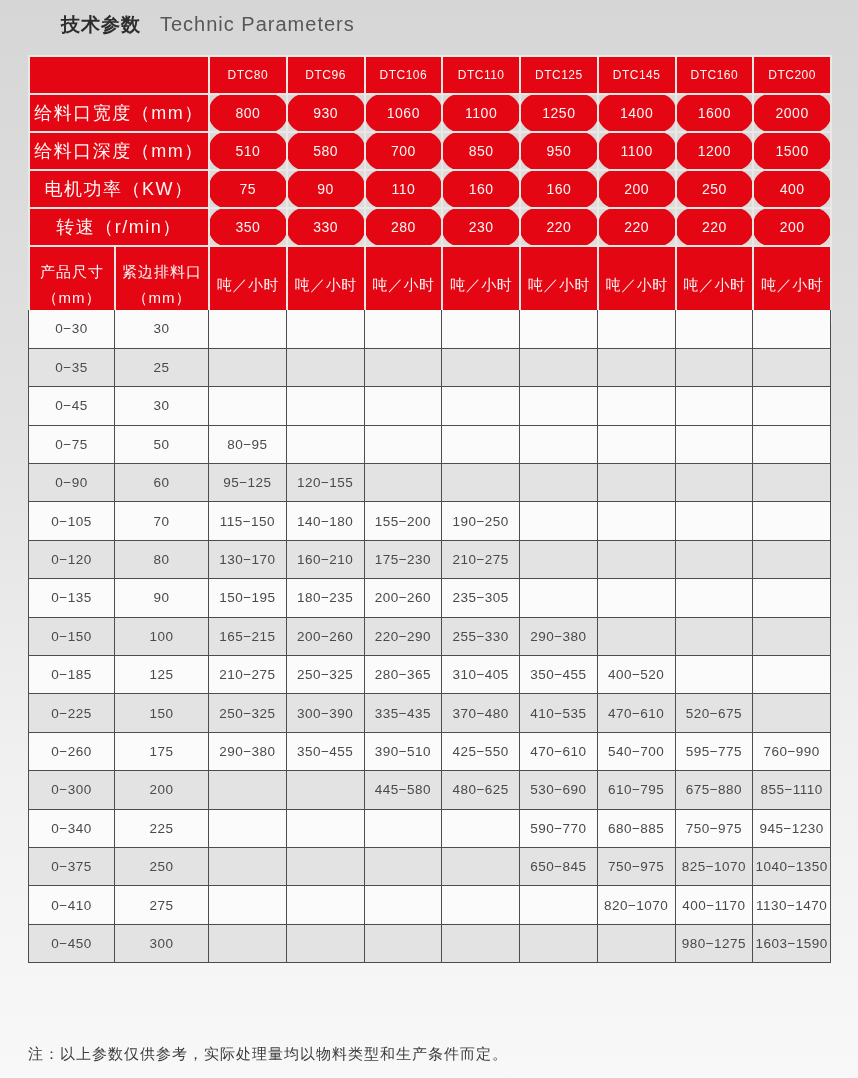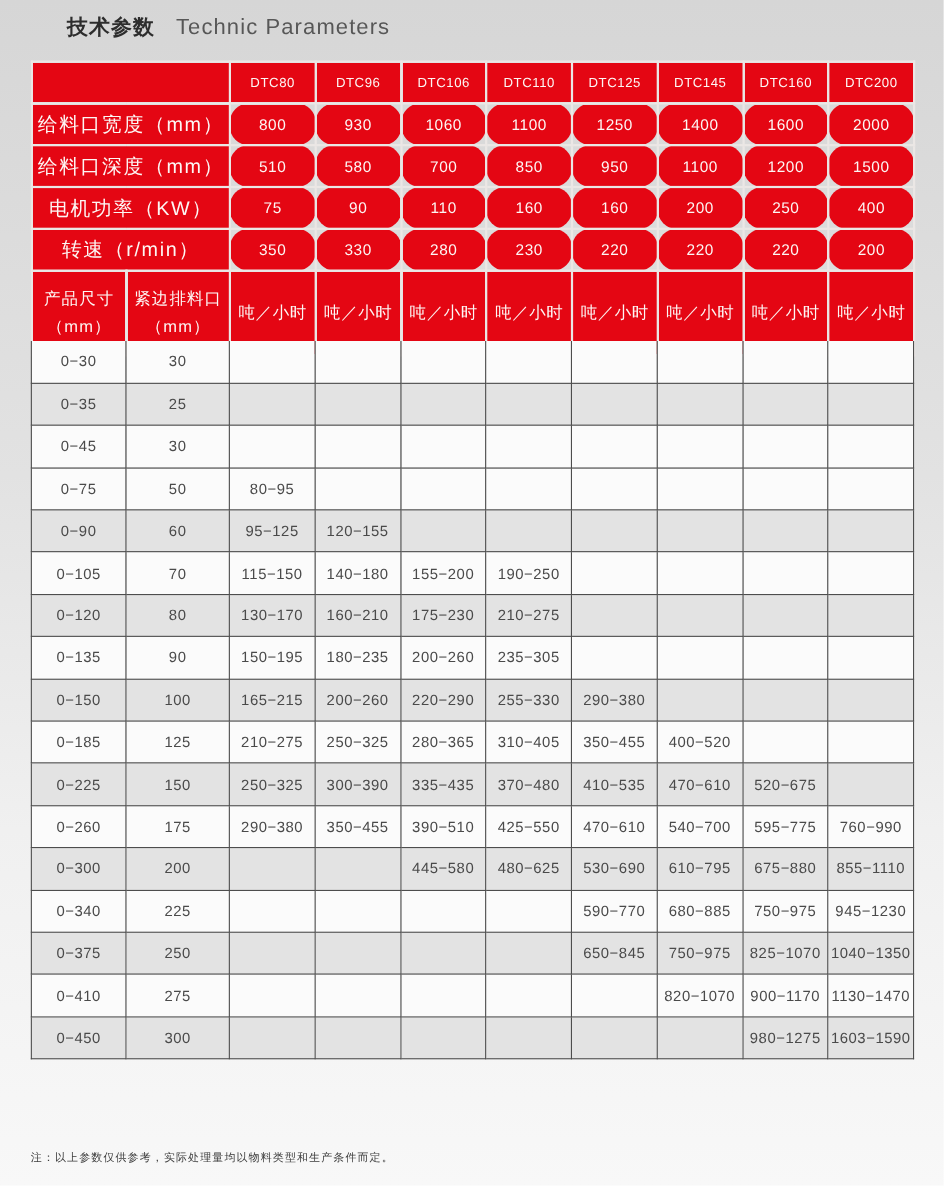--- a/index.html
+++ b/index.html
@@ -34,21 +34,21 @@
     border: 1.5px solid #4d4d4d; height: 38.4px;
     text-align: center; vertical-align: middle;
     color: #4a4a4a; font-size: 13.5px; font-weight: normal; letter-spacing: 0.5px;
     background: #fbfbfb; overflow: hidden;
   }
   #data-table tr:first-child th, #data-table tr:first-child td { border-top: none; }
   #data-table tr.alt th, #data-table tr.alt td { background: #e3e3e3; }
 
   .note {
     position: absolute; left: 28px; top: 1045px;
-    font-size: 10px; color: #3c3c3c; letter-spacing: 1px;
+    font-size: 15px; color: #3c3c3c; letter-spacing: 1px;
   }
 </style>
 </head>
 <body>
 
 <div class="page">
 
   <div class="title-bar">
     <span class="title-cn">技术参数</span>
     <span class="title-en">Technic Parameters</span>
@@ -338,21 +338,21 @@
         </tr>
         <tr>
           <th>0−410</th>
           <td>275</td>
           <td></td>
           <td></td>
           <td></td>
           <td></td>
           <td></td>
           <td>820−1070</td>
-          <td>900−1170</td>
+          <td>400−1170</td>
           <td>1130−1470</td>
         </tr>
         <tr class="alt">
           <th>0−450</th>
           <td>300</td>
           <td></td>
           <td></td>
           <td></td>
           <td></td>
           <td></td>

